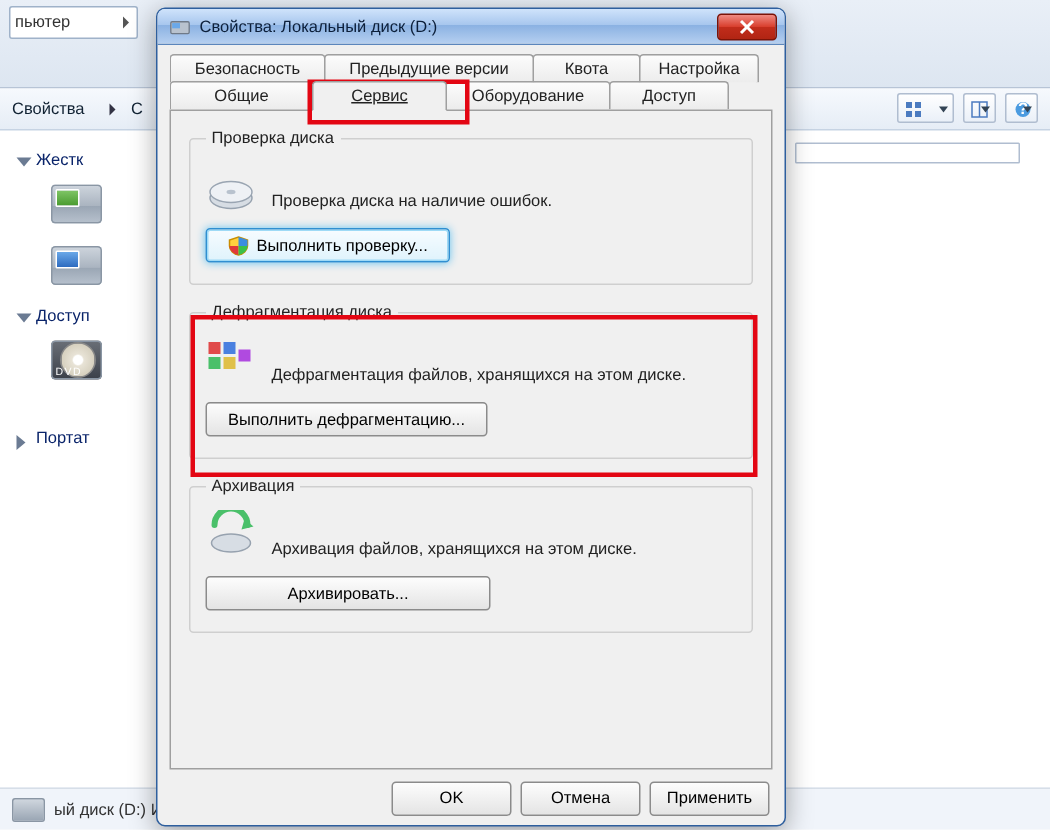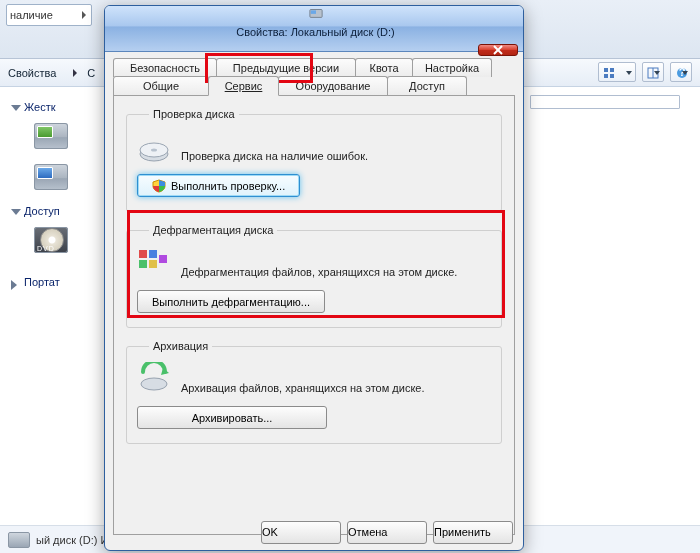--- a/index.html
+++ b/index.html
@@ -58,87 +58,86 @@
   .status-strip .sm-drive{width:22px;height:16px;background:linear-gradient(#cfd6de,#9aa6b4);border:1px solid #8a96a4;border-radius:2px;margin-right:6px;}
 
   
   .dialog {
     position: absolute; top: 5px; left: 104px; width: 420px; height: 546px;
     border: 1px solid #2e5f9e; border-radius: 6px;
     background: #f0f0f0;
     box-shadow: 0 4px 18px rgba(0,0,0,.35);
   }
   .titlebar {
-    height: 46px; border-radius: 5px 5px 0 0;
+    height: 24px; border-radius: 5px 5px 0 0;
     background: linear-gradient(180deg,#cfe3fb 0%, #a8c7ee 45%, #8ab1e2 46%, #b5cff0 100%);
     display: flex; align-items: center; padding: 0 5px 0 8px; gap: 6px;
     border-bottom: 1px solid #5b86bc;
-    flex-direction: column;
   }
   .titlebar .tico{width:14px;height:14px;display:inline-block;}
   .titlebar .ttl{color:#0c1f3a;}
   .close-btn {
     margin-left: auto; width: 40px; height: 18px; border-radius: 3px;
     background: linear-gradient(180deg,#ef8a83 0%, #d9402f 48%, #c12c1b 52%, #b12513 100%);
     border: 1px solid #7a1308; display:flex;align-items:center;justify-content:center;
   }
   .close-btn svg{stroke:#fff;stroke-width:2;}
 
   .tab-area { padding: 6px 8px 16px 8px; }
   .tab-row { display: flex; }
   .tab {
     border: 1px solid #9f9f9f; border-bottom: none; background: linear-gradient(#fcfcfc,#ececec);
     padding: 3px 0; text-align: center; border-radius: 3px 3px 0 0;
     position: relative; margin-right: -1px; color: #222;
   }
   .tab.active { background: #f0f0f0; z-index: 2; border-bottom: 1px solid #f0f0f0; margin-bottom: -1px; }
   .tab-row.top .tab{flex:0 0 auto;}
-  .tab-row.top .t1{width:104px;} .tab-row.top .t2{width:140px;} .tab-row.top .t3{width:58px;} .tab-row.top .t4{width:80px;}
-  .tab-row.bot .t1{width:96px;} .tab-row.bot .t2{width:71px;text-decoration:underline;} .tab-row.bot .t3{width:110px;} .tab-row.bot .t4{width:80px;}
+  .tab-row.top .t1{width:104px;} .tab-row.top .t2{width:140px;} .tab-row.top .t3{width:72px;} .tab-row.top .t4{width:80px;}
+  .tab-row.bot .t1{width:96px;} .tab-row.bot .t2{width:90px;text-decoration:underline;} .tab-row.bot .t3{width:110px;} .tab-row.bot .t4{width:80px;}
   .tab-row.bot { margin-top: -1px; }
 
   .tab-panel {
     border: 1px solid #9f9f9f; background: #f0f0f0;
     height: 440px; padding: 12px 12px 8px 12px; position: relative;
   }
 
   fieldset.group {
     border: 1px solid #cfcfcf; border-radius: 3px; margin: 0 0 12px 0; padding: 8px 10px 14px 10px;
     position: relative;
   }
-  fieldset.group legend { padding: 0 4px; color: #222; margin-left: 12px; }
+  fieldset.group legend { padding: 0 4px; color: #222; }
   .group-row { display: flex; gap: 10px; align-items: flex-end; }
   .group-ico { width: 34px; height: 34px; flex: 0 0 34px; margin-top: 2px; }
   .group-txt { color: #222; padding-top: 4px; line-height: 15px; }
   .btn-row { display: flex; justify-content: flex-start; margin-top: 10px; }
 
   button.win {
     height: 23px; border: 1px solid #8b8b8b; border-radius: 3px;
     background: linear-gradient(#fdfdfd,#e4e4e4); padding: 0 14px; color: #000;
     display: inline-flex; align-items: center; gap: 5px; cursor: pointer;
   }
   button.win.primary {
     border: 1px solid #2f8fd1; box-shadow: 0 0 0 1px #9edaf6 inset, 0 0 6px #67c3ef;
     background: linear-gradient(#f7fcff,#dff3fc);
   }
   .shield{width:14px;height:14px;}
 
   .dlg-btns { position: absolute; left: 0; right: 0; bottom: 0; height: 36px; display:flex; justify-content:flex-end; align-items:center; gap:6px; padding-right:10px;}
-  .dlg-btns button.win{width:80px;padding:0;}
+  .dlg-btns button.win{width:80px;justify-content:center;padding:0;}
 
   
   .hl { position: absolute; border: 3px solid #e30613; pointer-events: none; }
 </style>
 </head>
 <body>
 
 <div class="explorer-bg">
   <div class="explorer-header">
     <div class="breadcrumb">
-      <span>наличие</span>
+      <span>пьютер</span>
       <span class="chev"></span>
     </div>
   </div>
   <div class="toolbar2">
     <span class="lbl">Свойства</span>
     <span class="chev2"></span>
     <span class="lbl">С</span>
     <div class="toolbar2-right">
       <div class="mini-icon wide">
         <svg width="14" height="14">
@@ -168,21 +167,21 @@
     <div class="drive-row">
         <div class="drive-ico hdd"></div>
       </div>
     <div class="drive-row">
         <div class="drive-ico hdd blue"></div>
       </div>
     <div class="nav-group-hdr">Доступ</div>
     <div class="drive-row">
         <div class="drive-ico dvd"></div>
       </div>
-    <div class="nav-group-hdr collapsed" style="margin-top:8px">Портат</div>
+    <div class="nav-group-hdr collapsed" style="margin-top:18px">Портат</div>
   </div>
 
   <div class="right-col">
     <div class="size-bar"></div>
   </div>
 
   <div class="status-strip">
     <div class="sm-drive"></div>
     <span>ый диск (D:)  Исп</span>
   </div>

